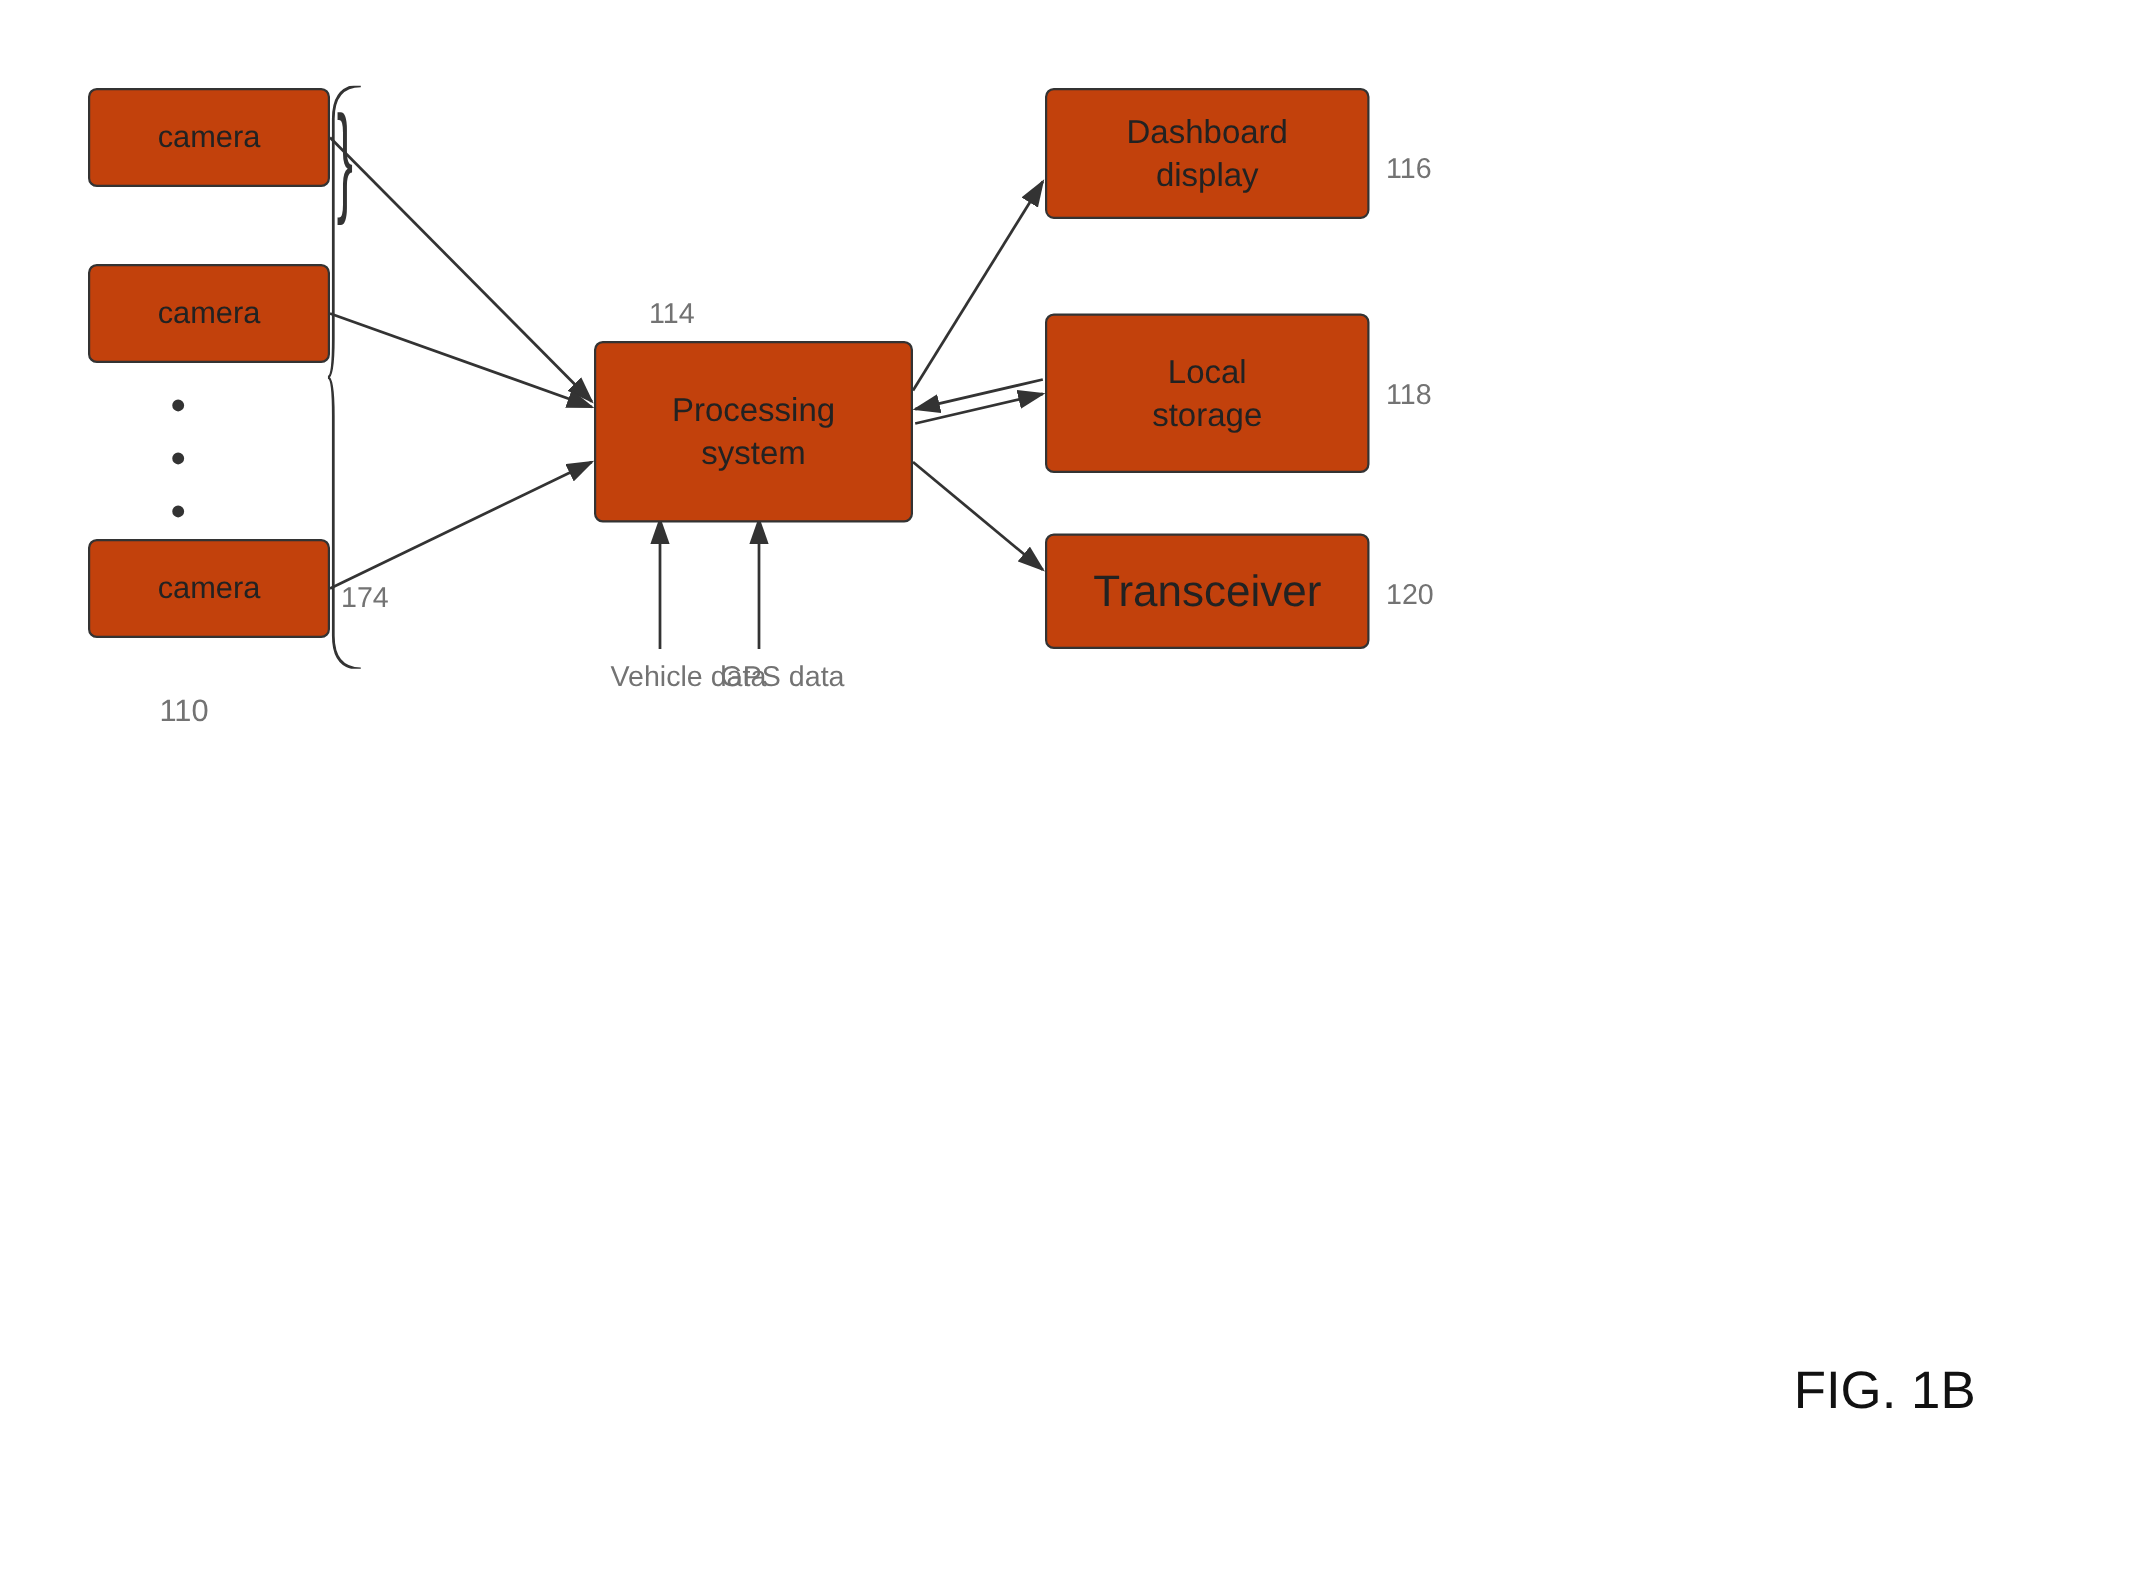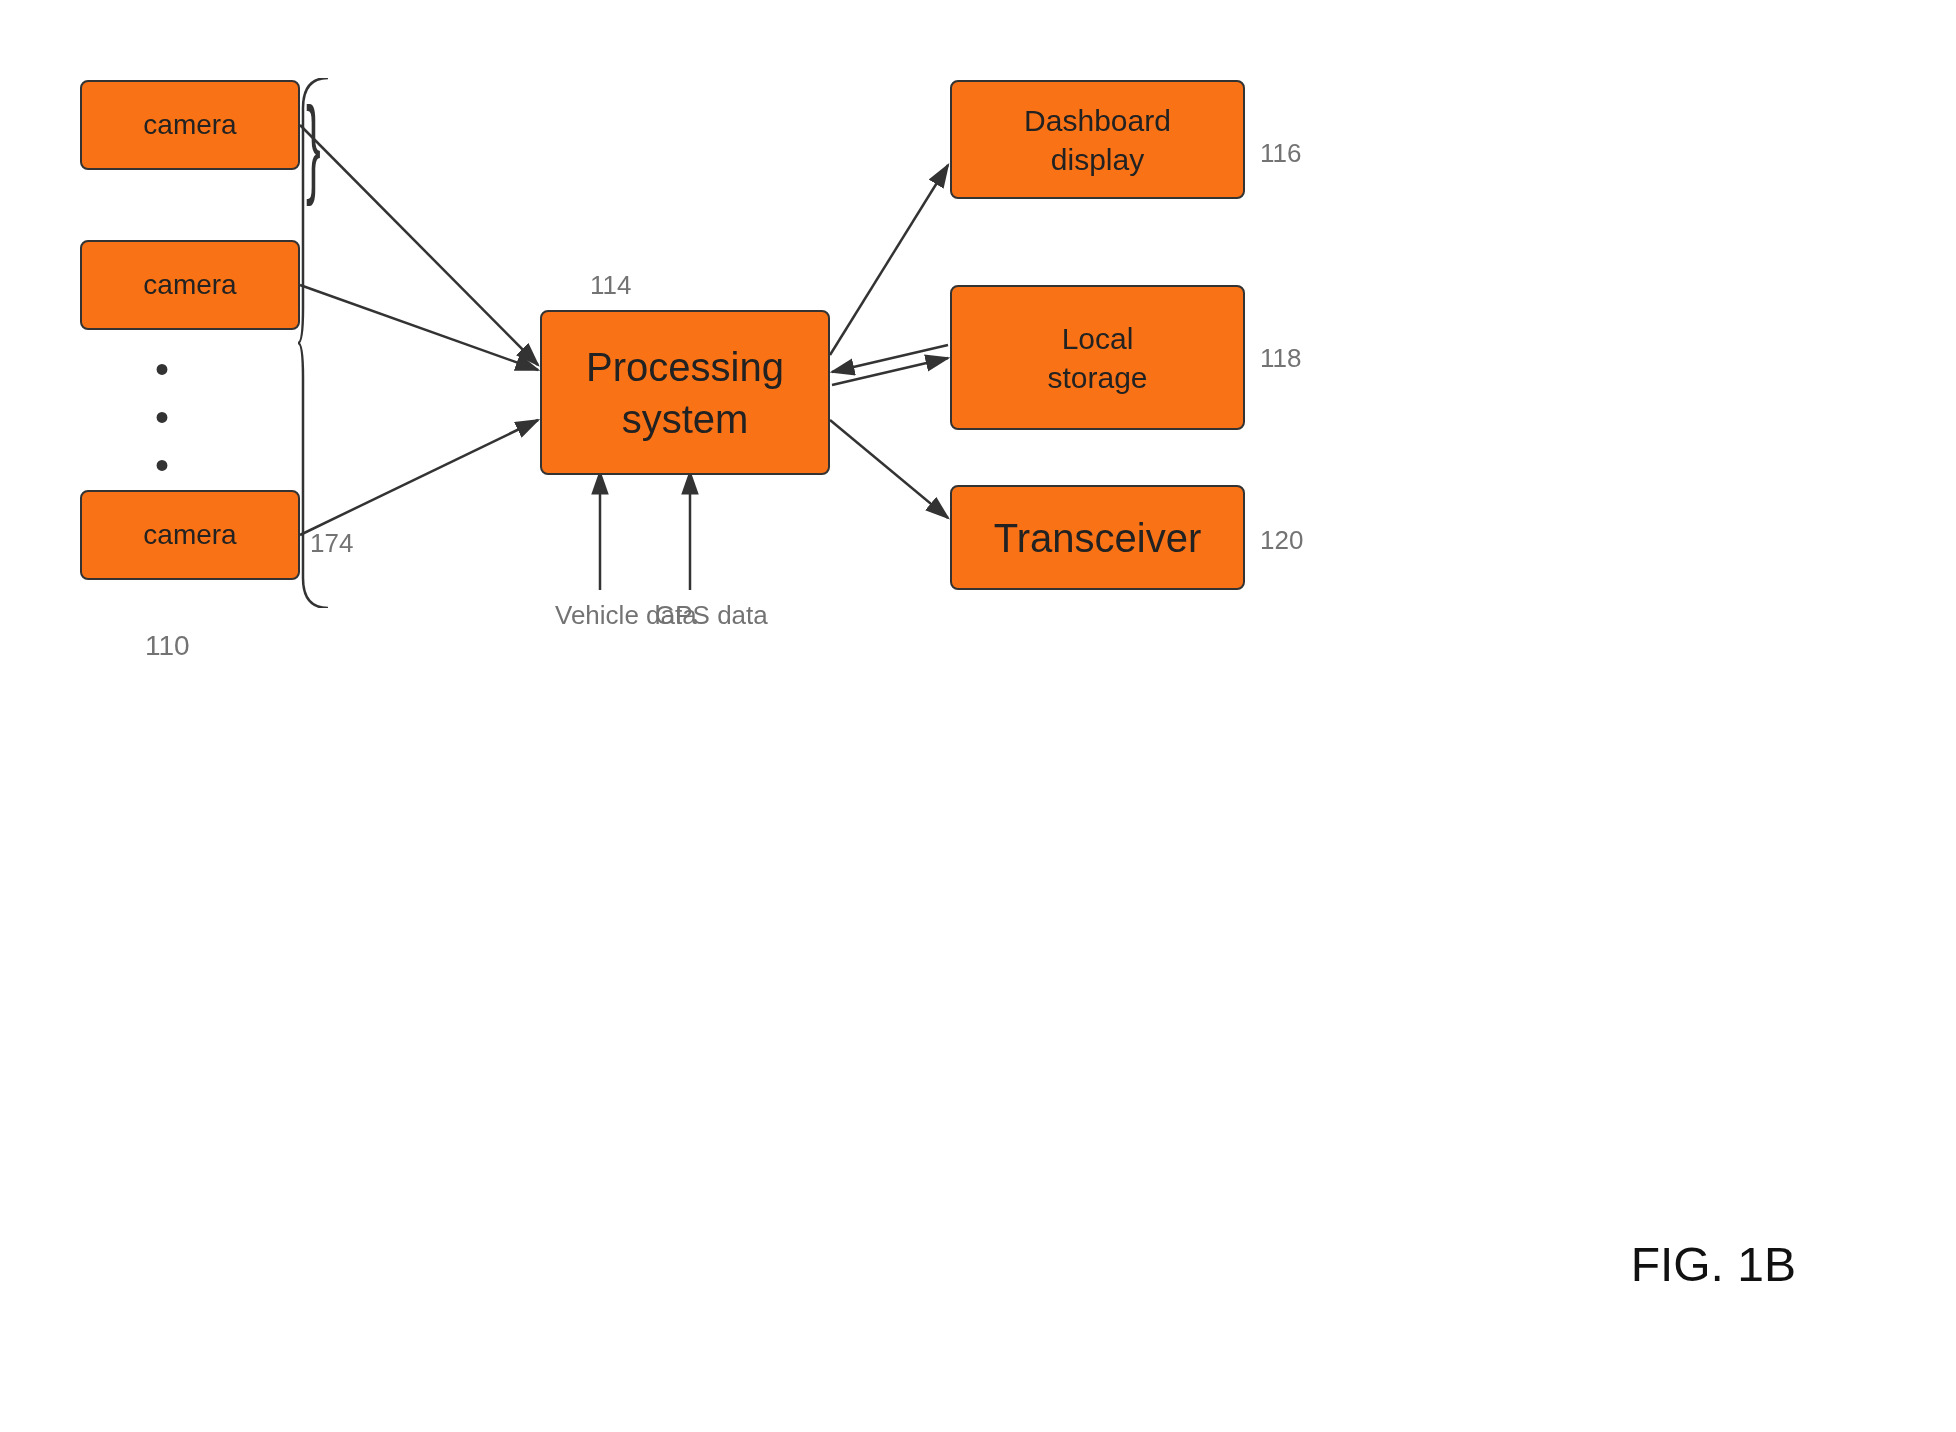--- a/index.html
+++ b/index.html
@@ -19,21 +19,21 @@
       height: 1432px;
     }
     .box {
       position: absolute;
       border: 2.5px solid #333;
       border-radius: 8px;
       display: flex;
       align-items: center;
       justify-content: center;
       text-align: center;
-      background: #f97316;
+      background: #c2410c;
       font-size: 28px;
       font-weight: normal;
       color: #222;
       line-height: 1.3;
     }
     .label {
       position: absolute;
       font-size: 26px;
       color: #737373;
       text-align: center;
@@ -125,21 +125,21 @@
   </svg>
 
   <div class="label" style="left:145px; top:630px; font-size:28px;">
     <span>110</span>
   </div>
 
   <div class="label" style="left:310px; top:528px; font-size:26px;">
     <span>174</span>
   </div>
 
-  <div class="box" style="left:540px; top:310px; width:290px; height:165px; font-size:40px;">
+  <div class="box" style="left:540px; top:310px; width:290px; height:165px; font-size:30px;">
     <span>Processing<br>system</span>
   </div>
 
   <div class="label" style="left:590px; top:270px; font-size:26px;">
     <span>114</span>
   </div>
 
   <div class="label" style="left:555px; top:600px; font-size:26px; text-align:center;">
     <span>Vehicle
 data</span>

